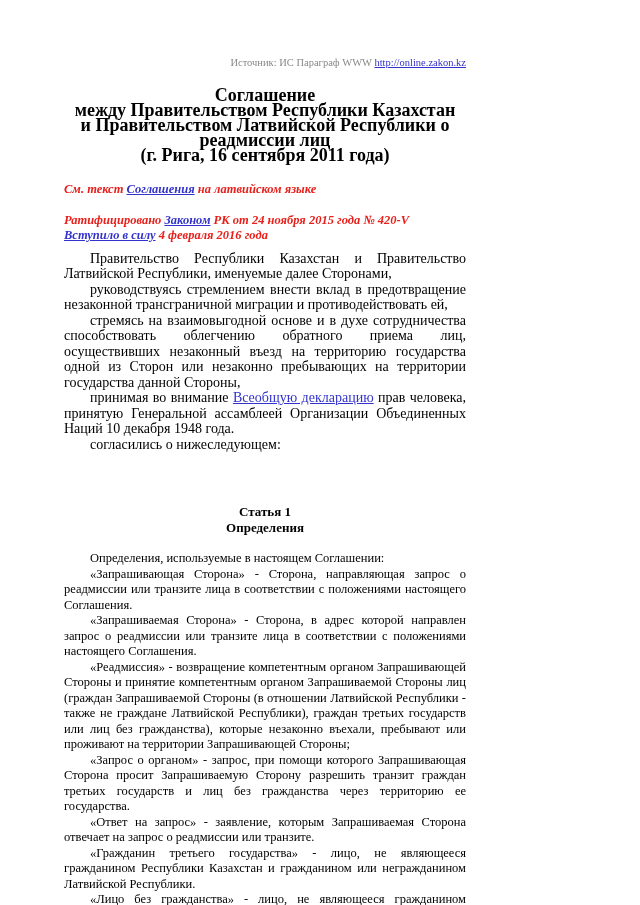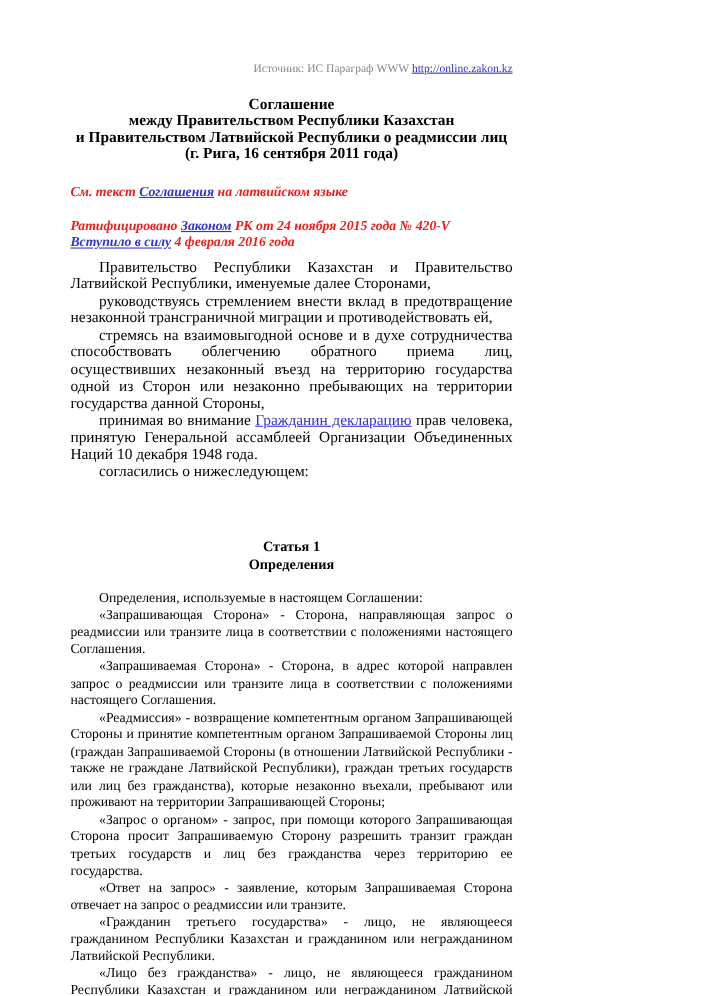--- a/index.html
+++ b/index.html
@@ -16,21 +16,21 @@
   .source-line{
     text-align:right;
     font-size:10.5px;
     line-height:13px;
   }
   .source-line a{ text-decoration:underline; cursor:pointer; }
   .title-block{
     margin-top:19px;
     text-align:center;
     font-weight:bold;
-    font-size:14px;
+    font-size:18px;
     line-height:15px;
   }
   .notice{
     font-style:italic;
     font-size:12.5px;
     line-height:15.5px;
     font-weight:bold;
   }
   .notice-1{ margin-top:19px; }
   .notice-2{ margin-top:15px; }
@@ -85,21 +85,21 @@
     </div>
     <div>
       <a style="color: rgb(51, 51, 204);">Вступило в силу</a><span style="color: rgb(232, 32, 28); text-align: center;"> 4 февраля 2016 года</span>
     </div>
   </div>
 
   <div class="body-text">
     <p>Правительство Республики Казахстан и Правительство Латвийской Республики, именуемые далее Сторонами,</p>
     <p>руководствуясь стремлением внести вклад в предотвращение незаконной трансграничной миграции и противодействовать ей,</p>
     <p>стремясь на взаимовыгодной основе и в духе сотрудничества способствовать облегчению обратного приема лиц, осуществивших незаконный въезд на территорию государства одной из Сторон или незаконно пребывающих на территории государства данной Стороны,</p>
-    <p><span>принимая во внимание </span><a style="color: rgb(51, 51, 204);">Гражданин декларацию</a><span> прав человека, принятую Генеральной ассамблеей Организации Объединенных Наций 10 декабря 1948 года.</span></p>
+    <p><span>принимая во внимание </span><a style="color: rgb(51, 51, 204);">Всеобщую декларацию</a><span> прав человека, принятую Генеральной ассамблеей Организации Объединенных Наций 10 декабря 1948 года.</span></p>
     <p>согласились о нижеследующем:</p>
   </div>
 
   <div class="article-heading">
     <div>Статья 1</div>
     <div>Определения</div>
   </div>
 
   <div class="article-paragraphs">
     <p>Определения, используемые в настоящем Соглашении:</p>

